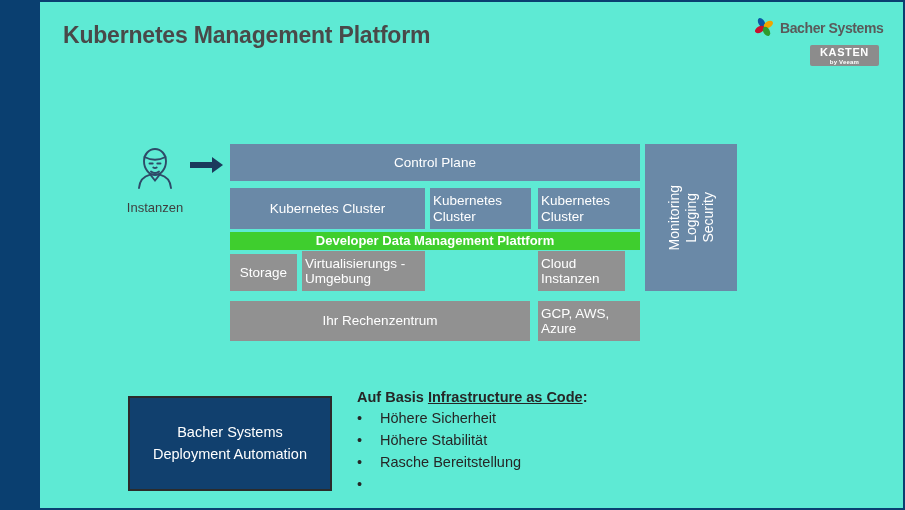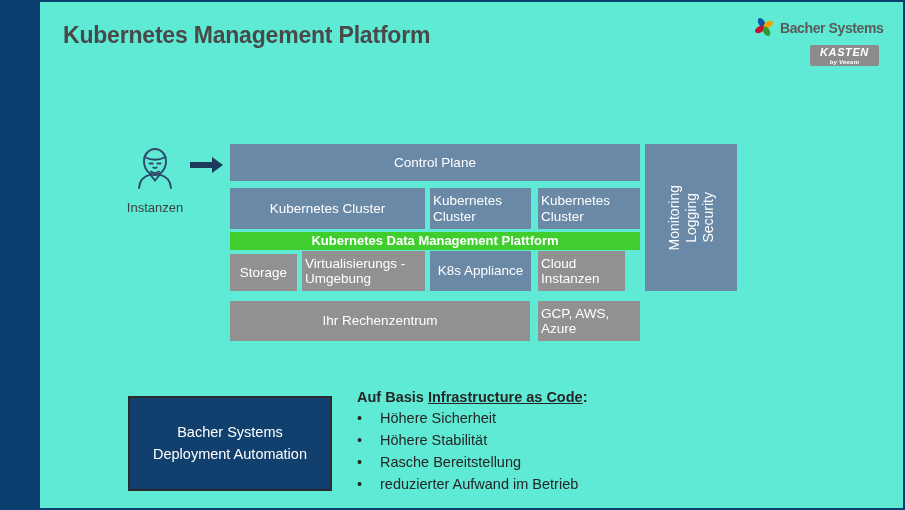--- a/index.html
+++ b/index.html
@@ -73,21 +73,20 @@
     position: absolute;
     left: 810px; top: 45px;
     width: 69px; height: 21px;
     background: #8c8c8c;
     border-radius: 2px;
     color: #ffffff;
     text-align: center;
     line-height: 1;
     padding-top: 2px;
     box-sizing: border-box;
-    font-style: italic;
   }
   #logo-kasten .k-main {
     display: block;
     font-size: 11px;
     font-weight: bold;
     letter-spacing: 0.6px;
   }
   #logo-kasten .k-sub {
     display: block;
     font-size: 6px;
@@ -252,24 +251,23 @@
   </div>
 
   <svg id="arrow" width="34" height="20" viewBox="0 0 34 20">
     <path d="M0 7 H22 V2 L33 10 L22 18 V13 H0 Z" fill="#1b3a5c"></path>
   </svg>
 
   <div class="blk blue" id="b-control-plane">Control Plane</div>
   <div class="blk blue" id="b-cluster-1">Kubernetes Cluster</div>
   <div class="blk blue" id="b-cluster-2">Kubernetes Cluster</div>
   <div class="blk blue" id="b-cluster-3">Kubernetes Cluster</div>
-  <div class="blk green" id="b-kdmp">Kubernetes Data Management Plattform</div>
+  <div class="blk green" id="b-kdmp">Developer Data Management Plattform</div>
   <div class="blk gray" id="b-storage">Storage</div>
   <div class="blk gray" id="b-virt">Virtualisierungs -Umgebung</div>
-  <div class="blk blue" id="b-k8s">K8s Appliance</div>
   <div class="blk gray" id="b-cloud">Cloud Instanzen</div>
   <div class="blk gray" id="b-gcp">GCP, AWS, Azure</div>
   <div class="blk gray" id="b-rz">Ihr Rechenzentrum</div>
 
   <div id="b-mls">
     <span>Monitoring</span>
     <span>Logging</span>
     <span>Security</span>
   </div>
 
@@ -290,17 +288,16 @@
     <div class="bullet-row">
       <span class="bullet-dot">•</span>
       <span>Höhere Stabilität</span>
     </div>
     <div class="bullet-row">
       <span class="bullet-dot">•</span>
       <span>Rasche Bereitstellung</span>
     </div>
     <div class="bullet-row">
       <span class="bullet-dot">•</span>
-      <span>reduzierter Aufwand im Betrieb</span>
     </div>
   </div>
 
 </div>
 
 </body></html>

